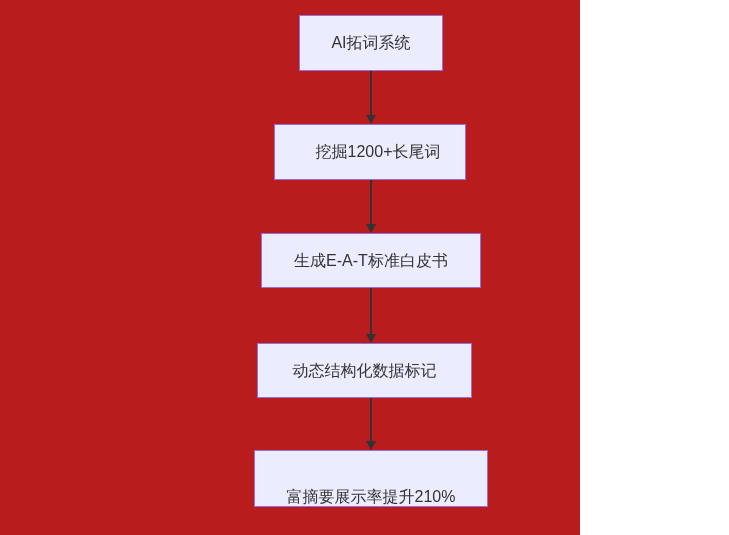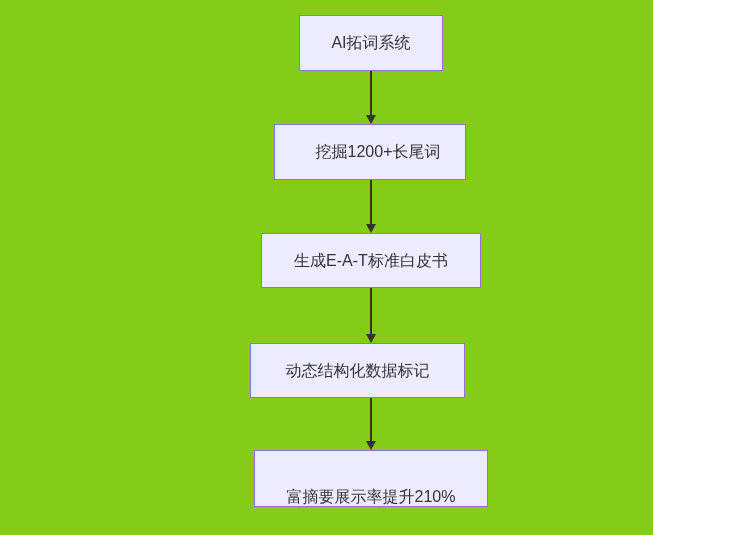--- a/index.html
+++ b/index.html
@@ -2,40 +2,40 @@
 <html><head>
 <meta charset="utf-8">
 <style>
   * { margin: 0; padding: 0; box-sizing: border-box; }
   html, body {
     width: 729px; height: 535px;
     font-family: "Liberation Sans", "DejaVu Sans", sans-serif;
   }
   .canvas {
     position: relative;
-    width: 653px; height: 535px;
-    background: #84cc16;
+    width: 580px; height: 535px;
+    background: #b91c1c;
     overflow: hidden;
   }
   .flow-node {
     position: absolute;
     background: #ececff;
     border: 1px solid #9370db;
     color: #333333;
     font-size: 16px;
     display: flex;
     align-items: center;
     justify-content: center;
     text-align: center;
     line-height: 1.2;
   }
   #node-1 { left: 299px; top: 15px;  width: 144px; height: 56px; }
   #node-2 { left: 274px; top: 124px; width: 192px; height: 56px; padding-left: 16px; }
   #node-3 { left: 261px; top: 233px; width: 220px; height: 55px; }
-  #node-4 { left: 250px; top: 343px; width: 215px; height: 55px; }
+  #node-4 { left: 257px; top: 343px; width: 215px; height: 55px; }
   #node-5 { left: 254px; top: 450px; width: 234px; height: 57px; align-items: flex-end; }
 
   .flow-arrow {
     position: absolute;
     left: 364px;
     width: 13px;
     display: flex;
     flex-direction: column;
     align-items: center;
   }

